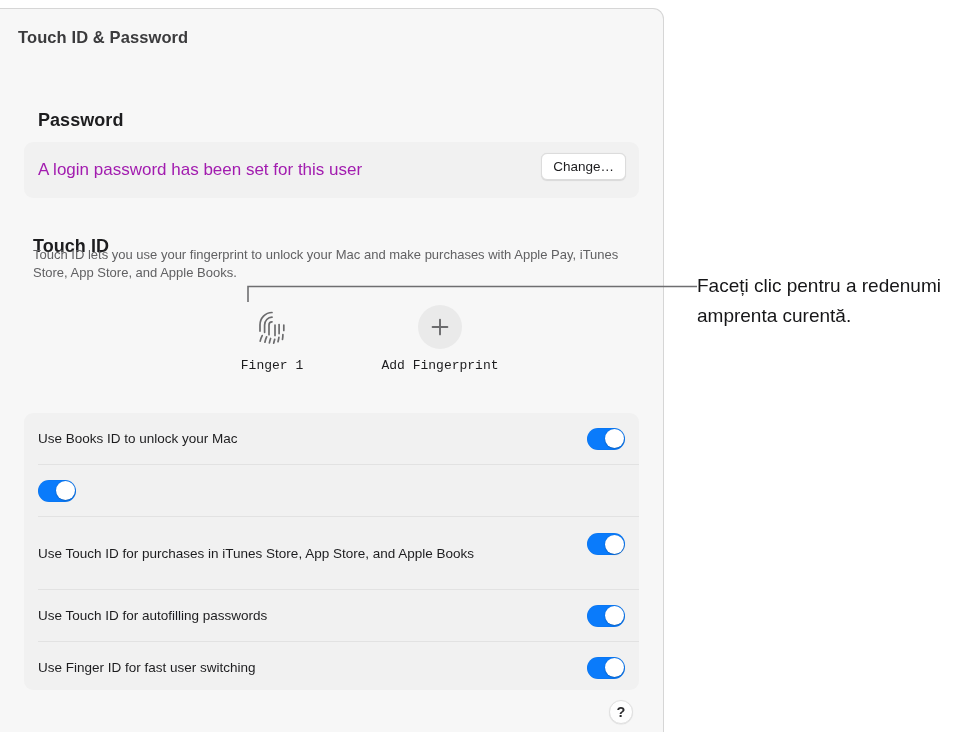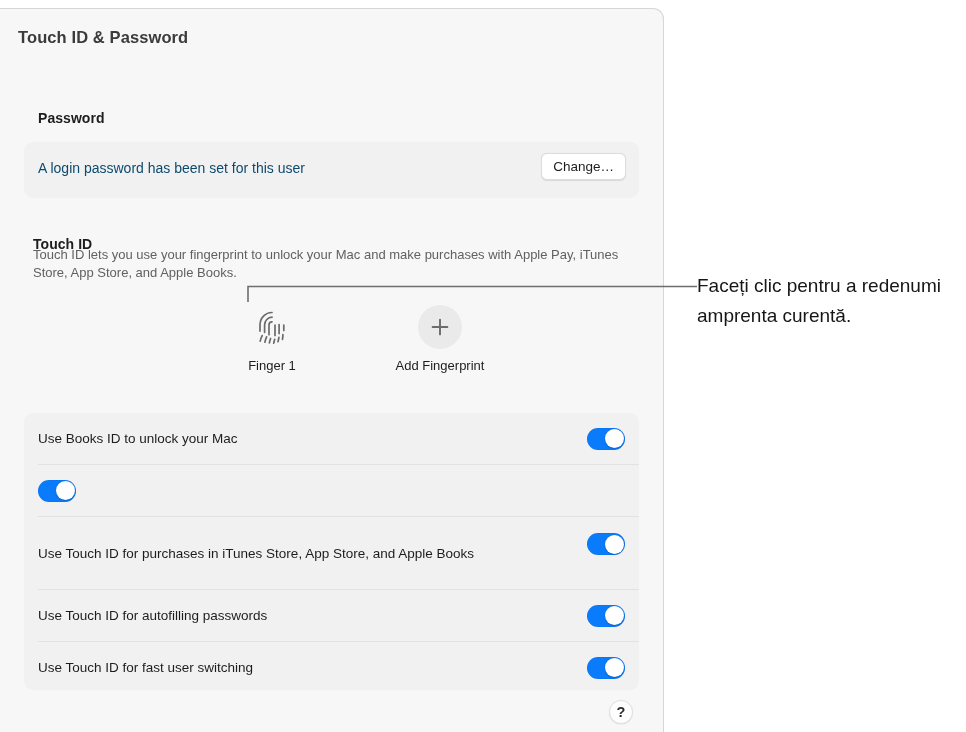--- a/index.html
+++ b/index.html
@@ -38,21 +38,21 @@
     top: 19px;
     font-size: 16.5px;
     font-weight: bold;
     color: #3b3b3d;
     letter-spacing: 0.1px;
   }
 
   
   .section-label {
     position: absolute;
-    font-size: 14px;
+    font-size: 18px;
     font-weight: bold;
     color: #1d1d1f;
     letter-spacing: 0.05px;
   }
   #password-label { left: 38px; top: 101px; }
   #touchid-label  { left: 33px; top: 218px; margin-top: 9px; }
 
   #touchid-desc {
     position: absolute;
     left: 33px;
@@ -72,22 +72,22 @@
   #password-card {
     left: 24px;
     top: 133px;
     width: 615px;
     height: 56px;
   }
   #password-row-text {
     position: absolute;
     left: 14px;
     top: 18px;
-    font-size: 14px;
-    color: #0c4a6e;
+    font-size: 17px;
+    color: #a21caf;
   }
   #change-button {
     position: absolute;
     right: 13px;
     top: 11px;
     height: 27px;
     padding: 0 11px;
     background: #ffffff;
     border: 1px solid #dcdcdc;
     border-radius: 6px;
@@ -106,20 +106,21 @@
     left: 24px;
     top: 288px;
     width: 615px;
     height: 88px;
   }
   .fp-item {
     position: absolute;
     width: 120px;
     text-align: center;
     top: 6px;
+    font-family: Liberation Mono, monospace;
   }
   #fp-item-finger1 { left: 188px; }
   #fp-item-add     { left: 356px; }
 
   .fp-glyph-wrap {
     height: 48px;
     display: flex;
     align-items: center;
     justify-content: center;
   }
@@ -306,21 +307,21 @@
 
     <div class="toggle-row" style="height:51px">
       <div class="row-label">Use Touch ID for autofilling passwords</div>
       <div class="switch">
           <div class="knob"></div>
         </div>
     </div>
     <div class="divider"></div>
 
     <div class="toggle-row" style="height:51px">
-      <div class="row-label">Use Touch ID for fast user switching</div>
+      <div class="row-label">Use Finger ID for fast user switching</div>
       <div class="switch">
           <div class="knob"></div>
         </div>
     </div>
 
   </div>
 
   <div id="help-button">?</div>
 
 </div>

